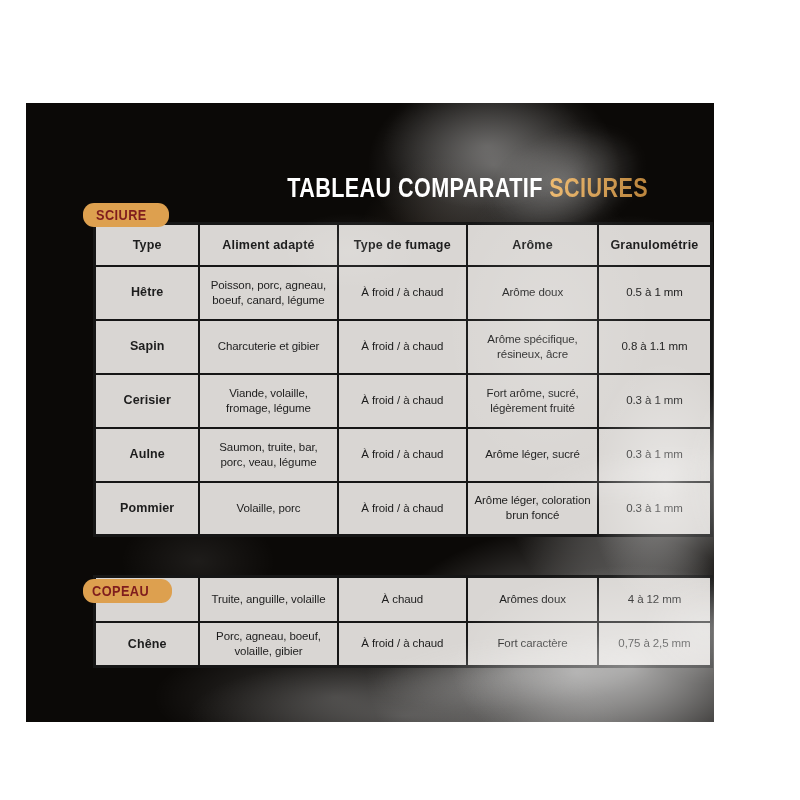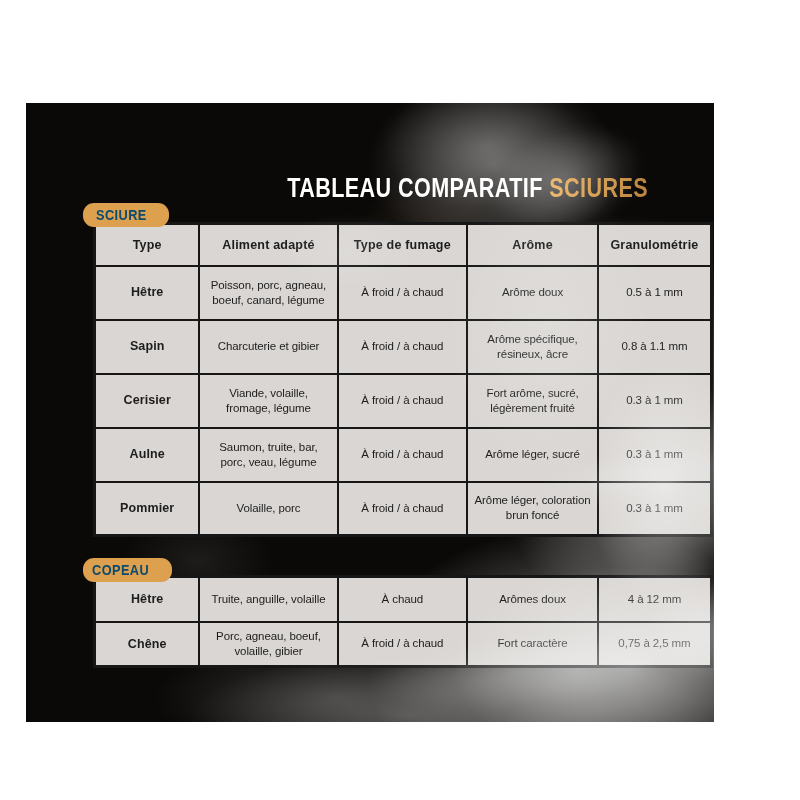--- a/index.html
+++ b/index.html
@@ -49,27 +49,27 @@
     font-size:27px;font-weight:bold;letter-spacing:0.5px;color:#ffffff;
     transform:scaleX(0.80);transform-origin:100% 50%;
   }
   .title .accent{
     background:linear-gradient(105deg,#ecb970 10%,#bd873f 90%);
     -webkit-background-clip:text;background-clip:text;color:transparent;
   }
 
   
   .badge{
-    position:absolute;z-index:5;background:#dda04f;color:#0c4a6e;
+    position:absolute;z-index:5;background:#dda04f;color:#7f1d1d;
     font-weight:bold;font-size:15px;letter-spacing:0.5px;
     padding:3px 13px 4px 13px;border-radius:11px;
   }
   .badge .squeeze{display:inline-block;transform:scaleX(0.85);transform-origin:0 50%;}
   .badge-sciure{left:57px;top:100px;}
-  .badge-copeau{left:57px;top:455px;padding-left:9px;}
+  .badge-copeau{left:57px;top:476px;padding-left:9px;}
 
   
   table.tbl{
     position:absolute;left:67px;z-index:2;width:620px;
     border-collapse:collapse;table-layout:fixed;
     border:3px solid #161616;
   }
   .tbl-main{top:119px;}
   .tbl-copeau{top:472px;}
   .tbl th,.tbl td{

